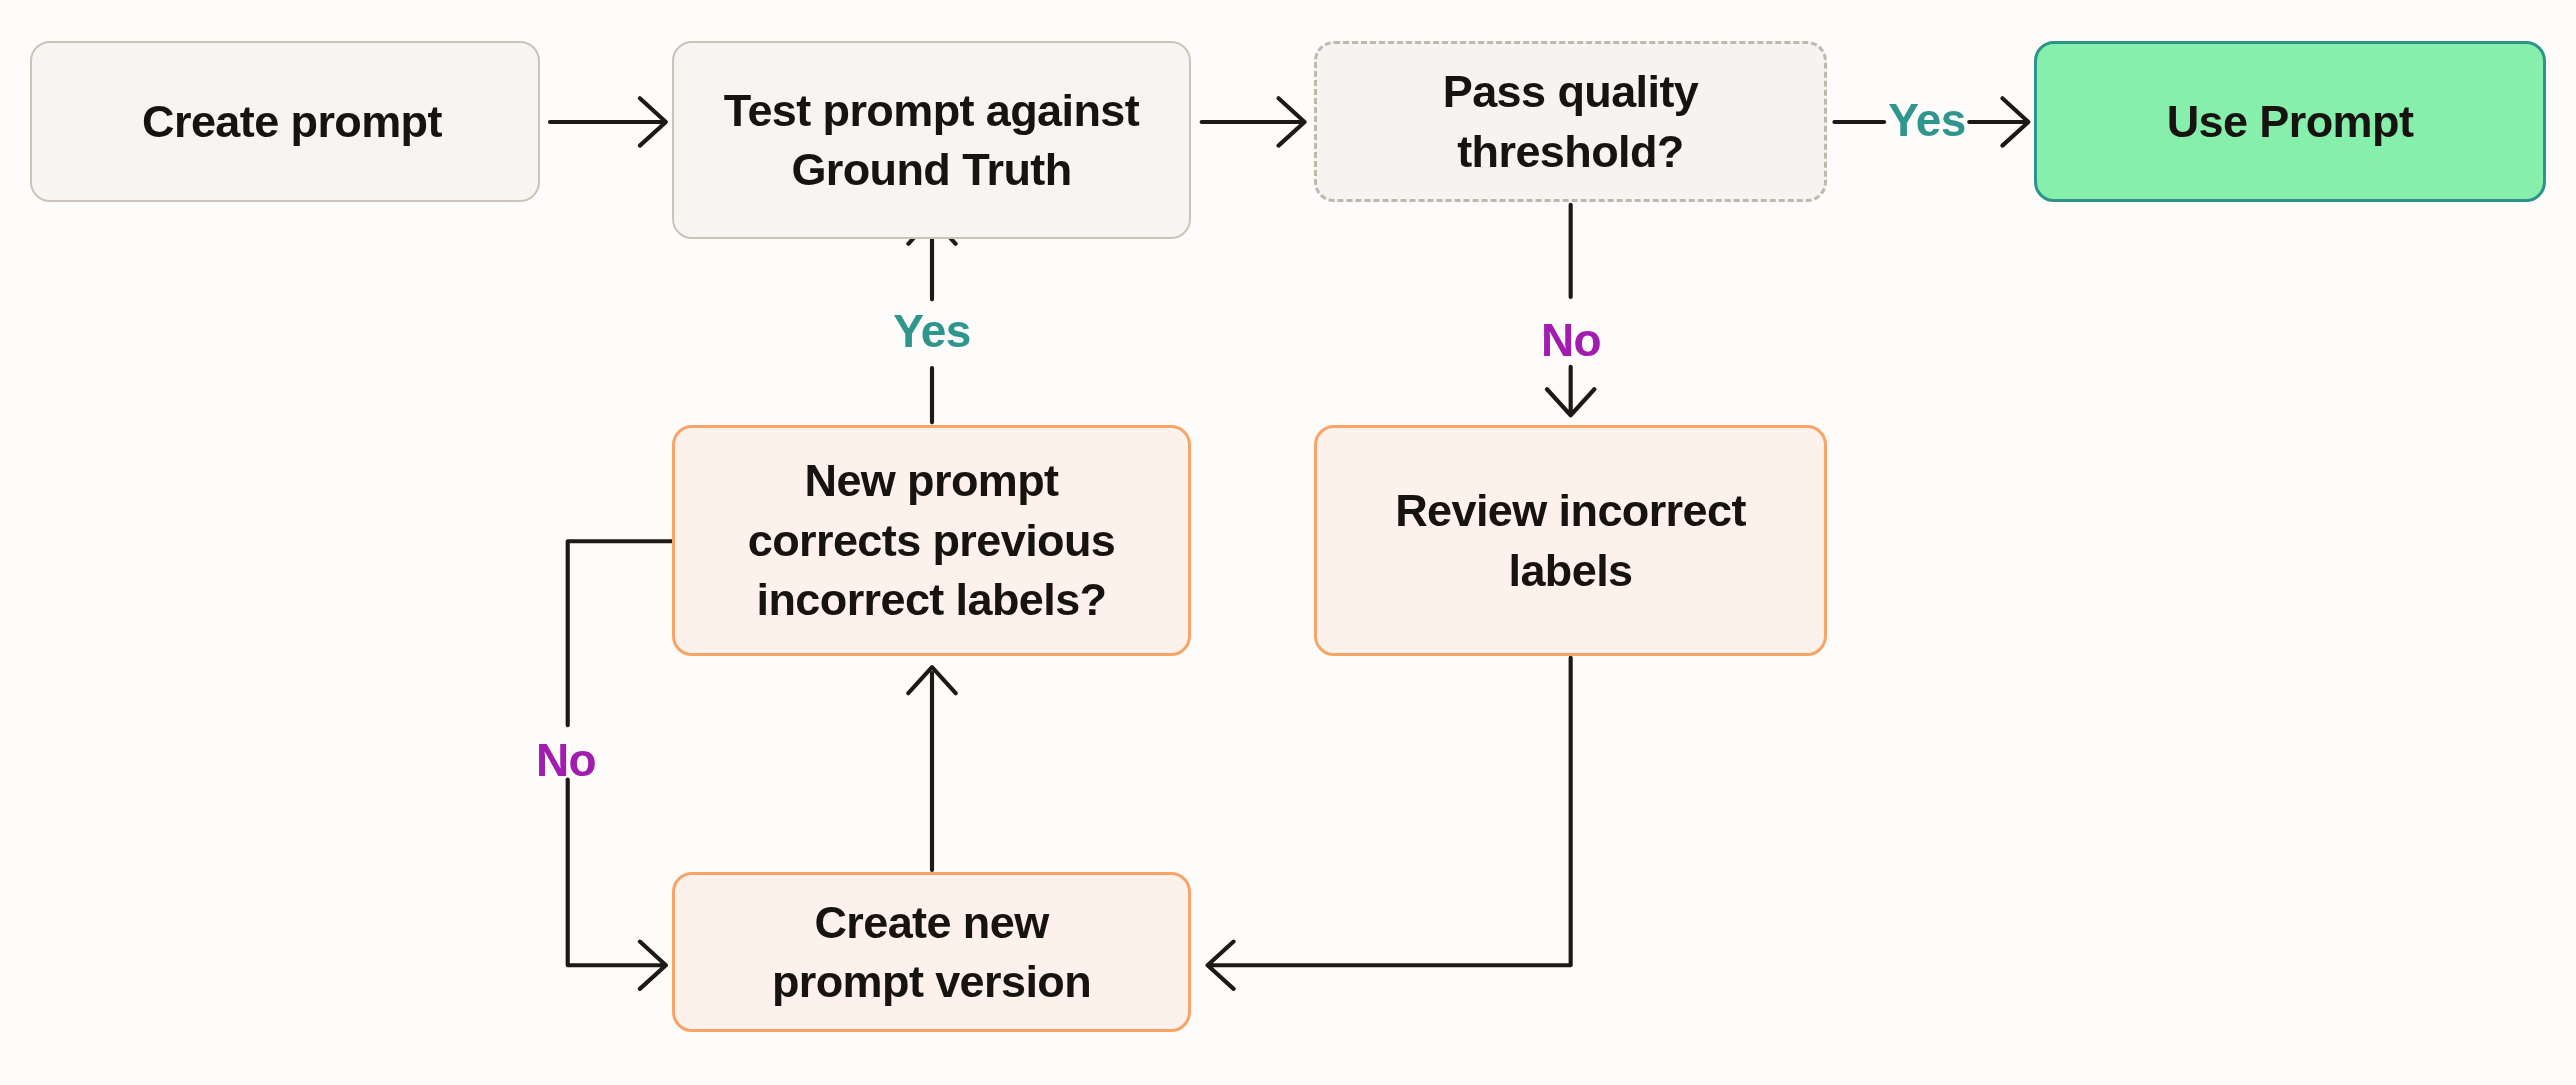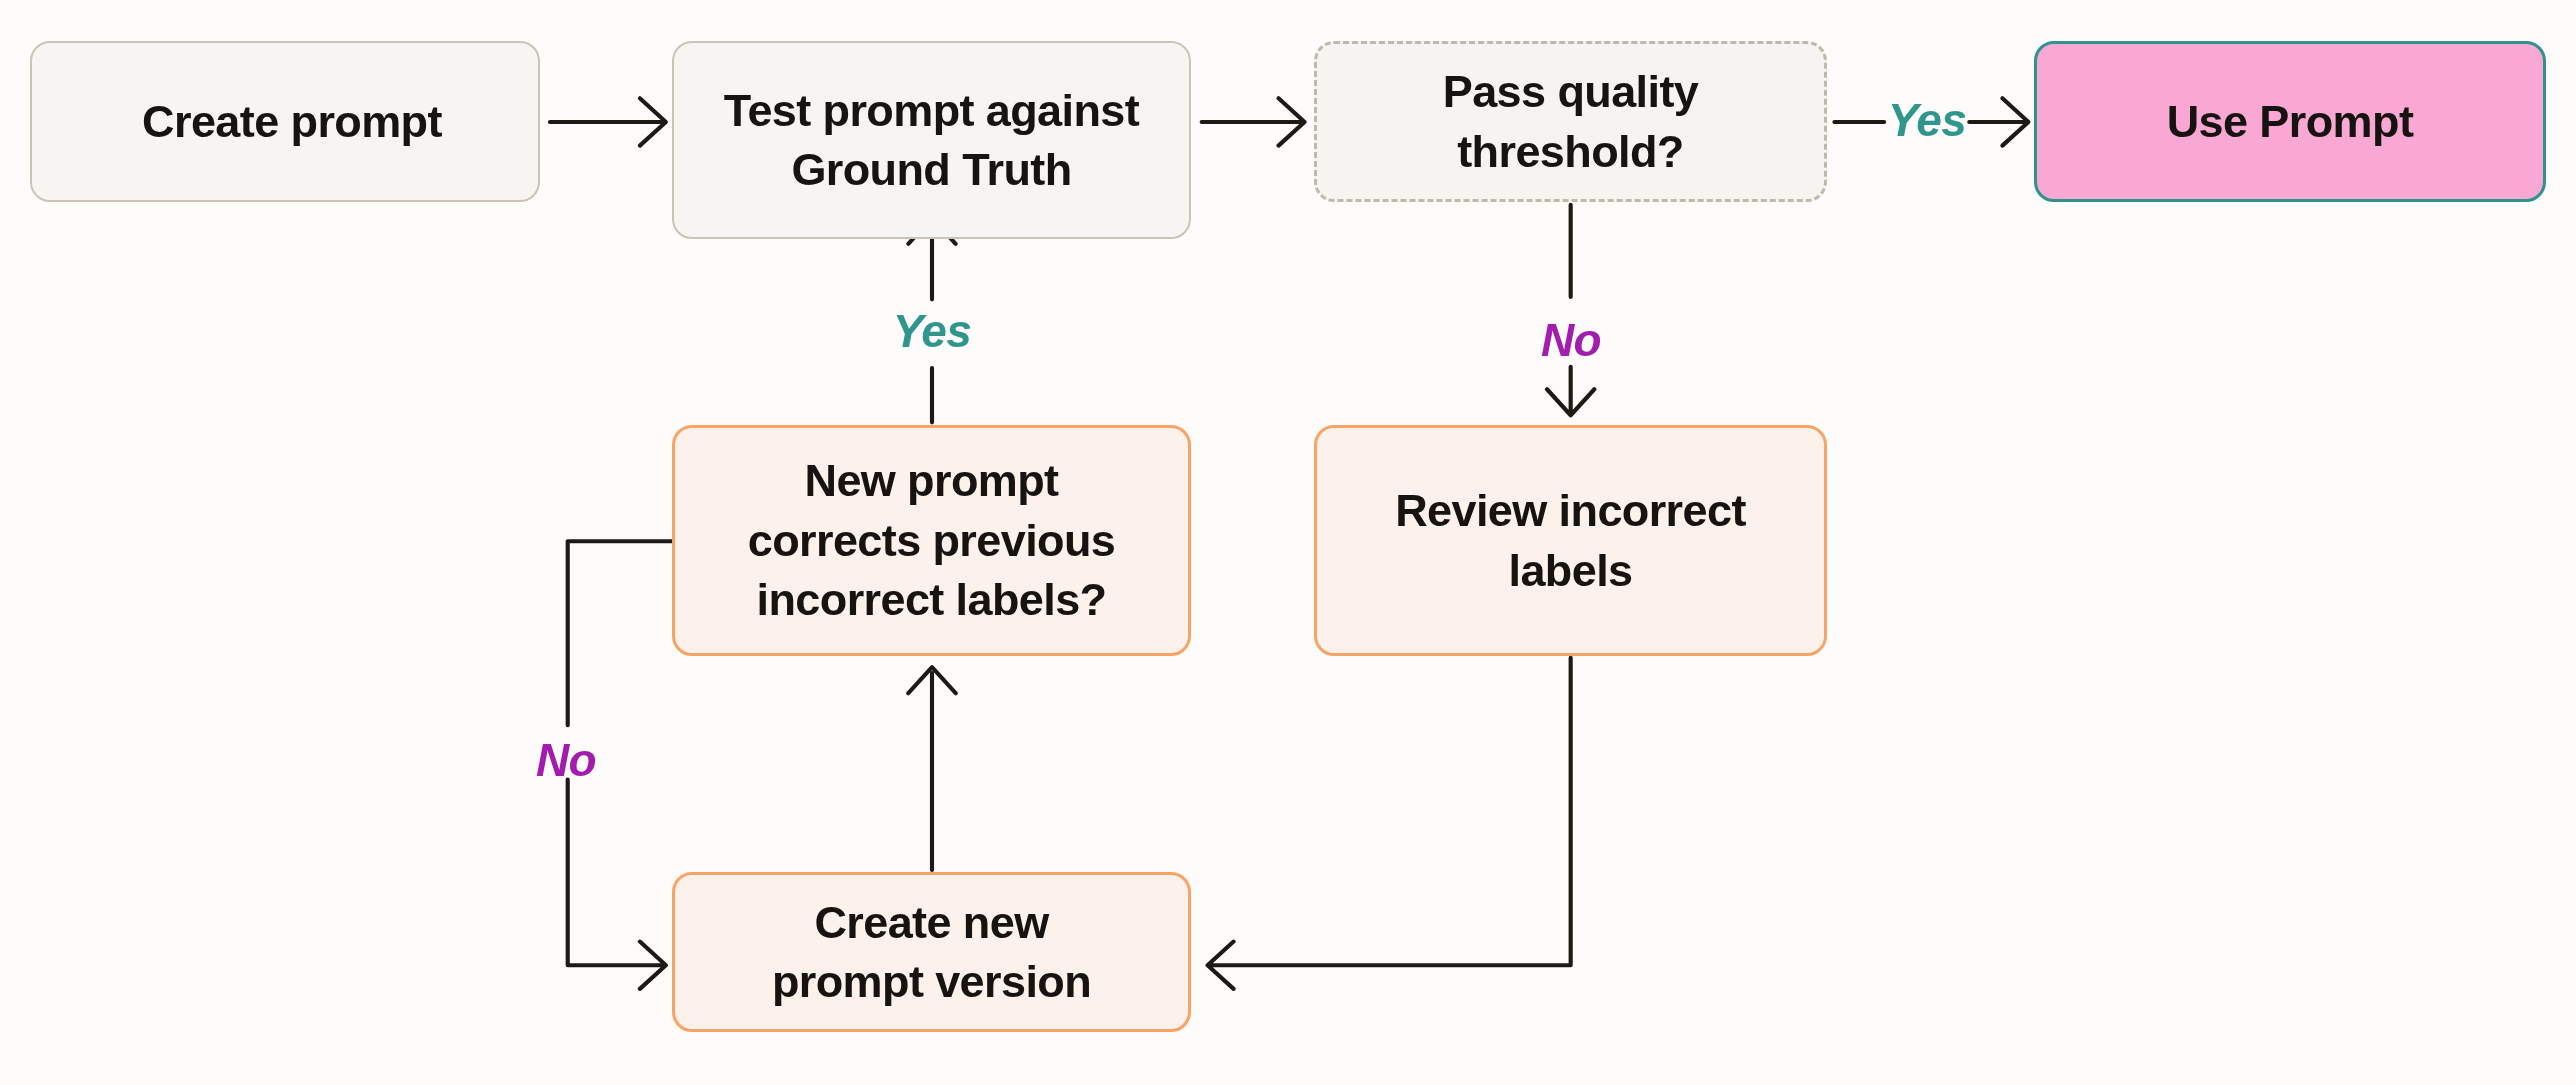--- a/index.html
+++ b/index.html
@@ -32,31 +32,30 @@
     font-size: 45px;
     line-height: 1.32;
     letter-spacing: -0.6px;
     color: #171310;
     white-space: pre-line;
     border-radius: 20px;
   }
 
   .node--neutral { background: #f6f5f2; border: 2.4px solid #cac4b8; }
   .node--dashed  { background: #f5f4f1; border: 3px dashed #bfb9ab; }
-  .node--teal    { background: #f9a8d4; border: 3.5px solid #2e948b; }
+  .node--teal    { background: #86efac; border: 3.5px solid #2e948b; }
   .node--orange  { background: #fdf2eb; border: 3px solid #f8a466; }
 
   .edge-label {
     position: absolute;
     transform: translate(-50%, -50%);
     font-weight: 700;
     font-size: 46px;
     line-height: 1;
     letter-spacing: -0.6px;
-    font-style: italic;
   }
   .edge-label--yes { color: #2e968d; }
   .edge-label--no  { color: #a21caf; margin-top: 9px; }
 
   
   #node-create-prompt       { left: 30px;   top: 41px;   width: 510px; height: 161px; padding-left: 14px; }
   #node-test-prompt         { left: 672px; top: 41px;   width: 519px; height: 198px; }
   #node-pass-threshold      { left: 1314px; top: 41px;   width: 513px; height: 161px; }
   #node-use-prompt          { left: 2034px; top: 41px;   width: 512px; height: 161px; }
   #node-new-prompt-corrects { left: 672px; top: 425px;  width: 519px; height: 231px; }

